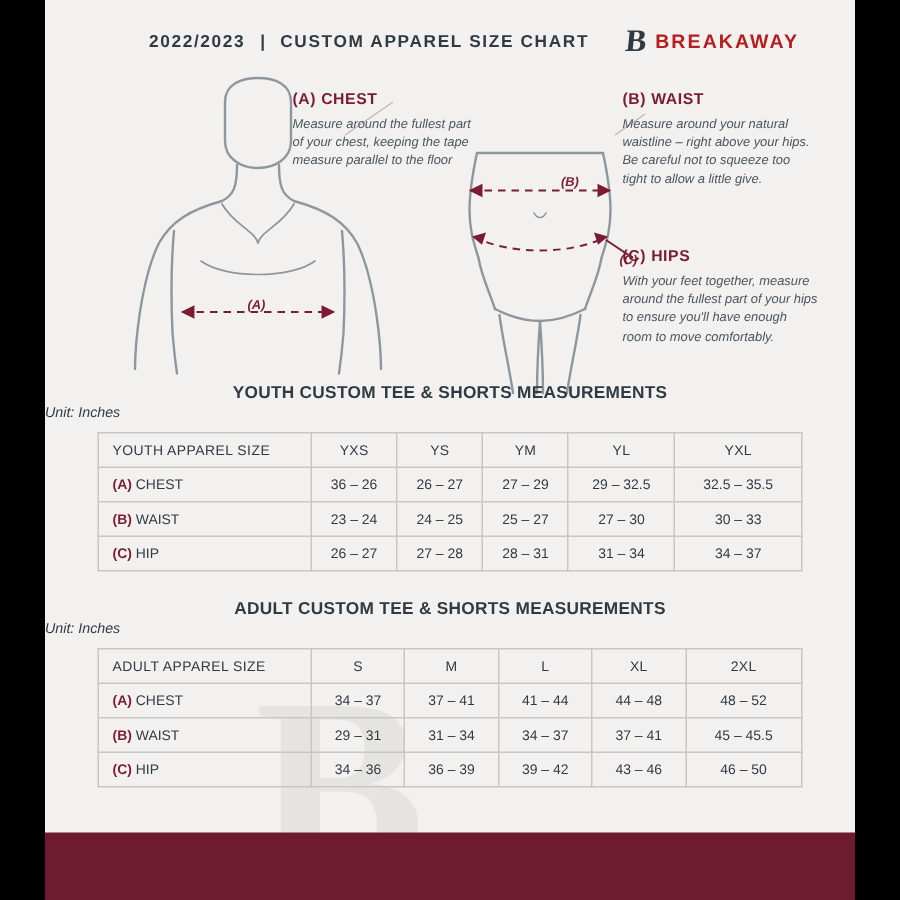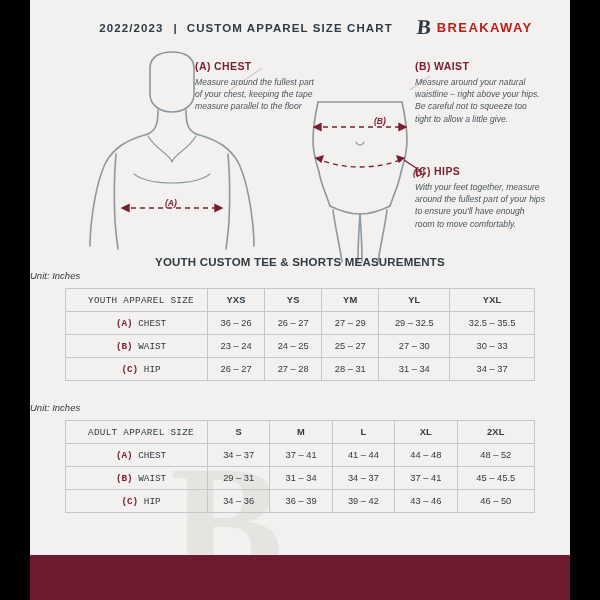--- a/index.html
+++ b/index.html
@@ -152,28 +152,27 @@
   }
   th, td {
     border: 1px solid #c9c7c3;
     height: 22px;
     font-size: 9.3px;
     color: #2f3a42;
     text-align: center;
     padding: 0;
   }
   th.rowhead, td.rowhead {
-    text-align: center;
+    text-align: left;
     padding-left: 9px;
     width: 132px;
     font-weight: normal;
-    font-family: Liberation Mono, monospace;
   }
   th {
-    font-weight: bold;
+    font-weight: normal;
     letter-spacing: .2px;
   }
   th.rowhead { font-weight: normal; font-size: 9.3px; letter-spacing: .3px;}
   .tag {
     color: #7b1c31;
     font-weight: bold;
   }
   
   .footer-bar {
     position: absolute;
@@ -322,20 +321,21 @@
             <td>27 – 28</td>
             <td>28 – 31</td>
             <td>31 – 34</td>
             <td>34 – 37</td>
           </tr>
         </tbody>
       </table>
     </div>
 
     <div class="tbl-block" id="block-adult">
+      <div class="tbl-title">ADULT CUSTOM TEE &amp; SHORTS MEASUREMENTS</div>
       <div class="tbl-sub">Unit: Inches</div>
       <table>
         <thead>
           <tr>
             <th class="rowhead">ADULT APPAREL SIZE</th>
             <th>S</th>
             <th>M</th>
             <th>L</th>
             <th>XL</th>
             <th>2XL</th>

